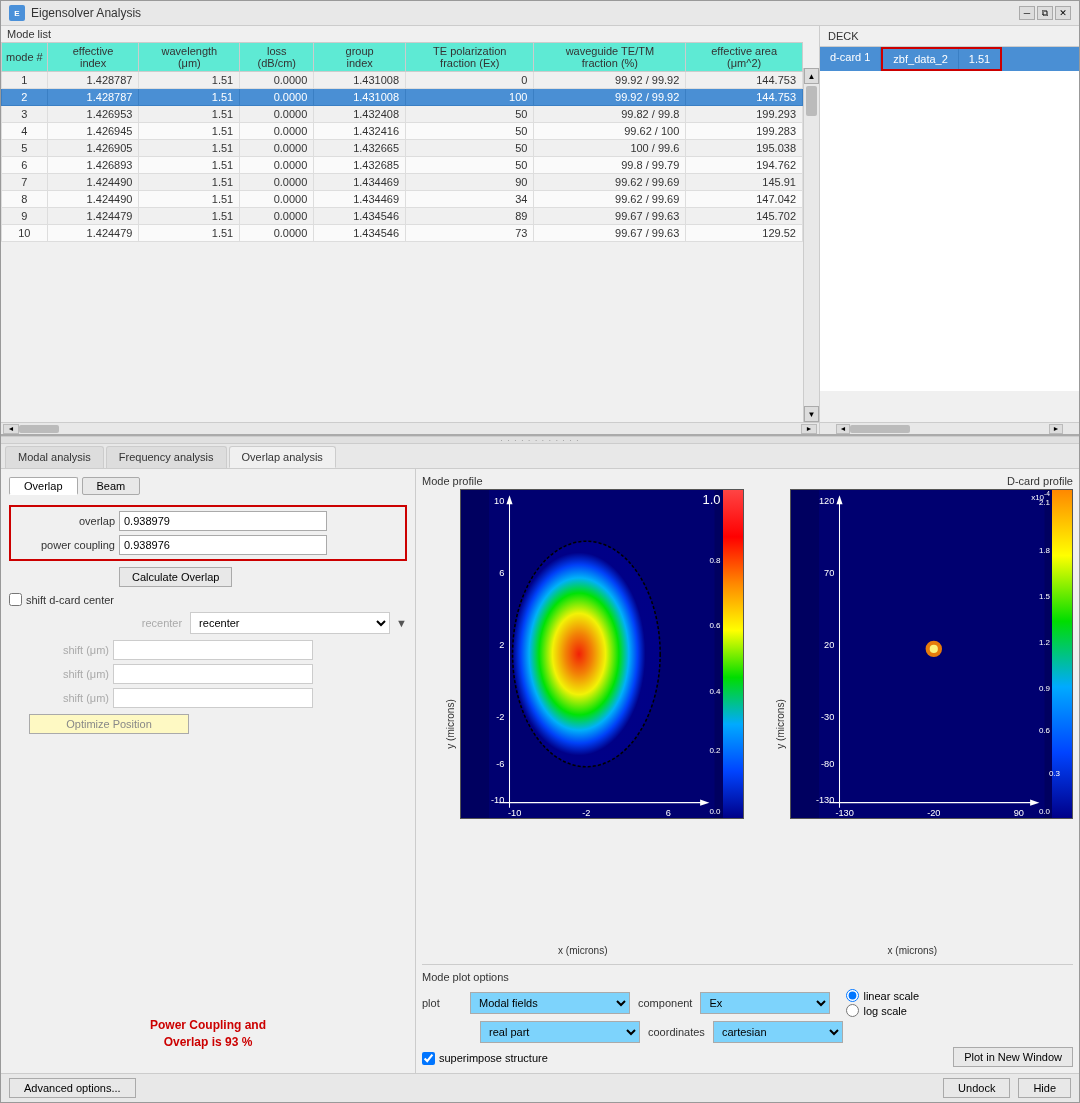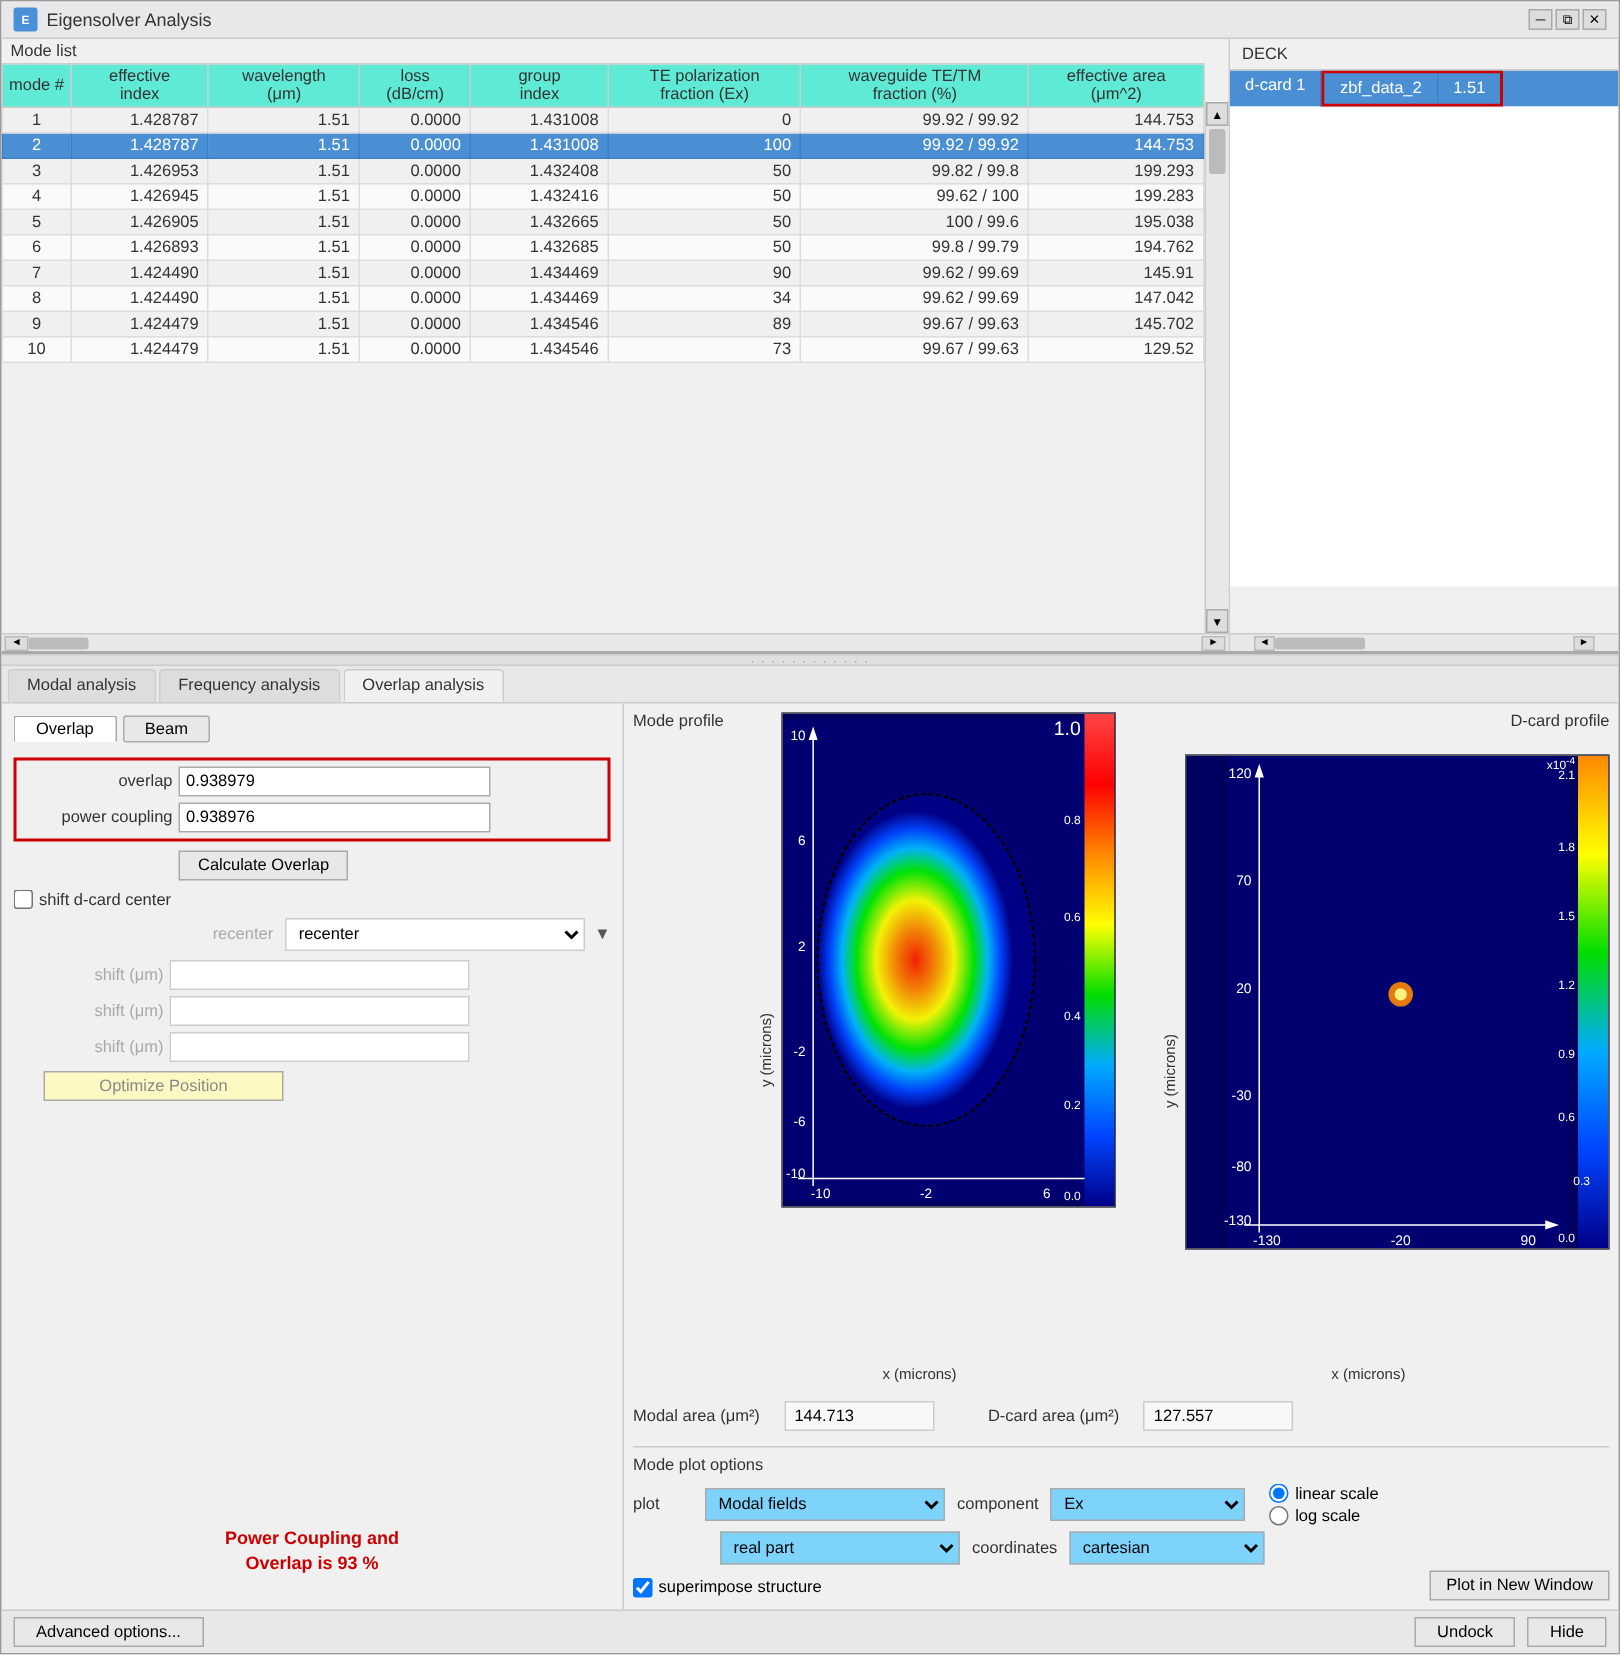--- a/index.html
+++ b/index.html
@@ -353,21 +353,21 @@
               <span style="color:#cc0000; font-size:12px; font-weight:bold;">Overlap is 93 %</span>
             </div>
           </div>
         </div>
       </div>
 
       <div class="plots-panel">
 
         <div class="profiles-row">
 
-          <div style="flex:1; display:flex; flex-direction:row;">
+          <div style="flex:1; display:flex; flex-direction:column;">
             <div style="font-size:11px; color:#333; margin-bottom:2px;">Mode profile</div>
             <div style="position:relative; padding-left:38px; padding-bottom:20px; flex:1;">
 
               <div style="position:absolute; left:4px; top:50%; transform:translateY(-50%) rotate(-90deg); font-size:10px; color:#333; white-space:nowrap;">y (microns)</div>
 
               <div style="position:absolute; bottom:2px; left:50%; transform:translateX(-50%); font-size:10px; color:#333; white-space:nowrap;">x (microns)</div>
 
               <div style="position:relative; height:330px; background:#000060; border:1px solid #555; overflow:hidden;">
                 
                 <svg viewBox="0 0 220 320" width="100%" height="100%">
@@ -412,21 +412,21 @@
                 <div style="position:absolute; right:22px; top:20%; font-size:8px; color:white;">0.8</div>
                 <div style="position:absolute; right:22px; top:40%; font-size:8px; color:white;">0.6</div>
                 <div style="position:absolute; right:22px; top:60%; font-size:8px; color:white;">0.4</div>
                 <div style="position:absolute; right:22px; top:78%; font-size:8px; color:white;">0.2</div>
                 <div style="position:absolute; right:22px; bottom:2px; font-size:8px; color:white;">0.0</div>
               </div>
             </div>
           </div>
 
           <div style="flex:1; display:flex; flex-direction:column;">
-            <div style="font-size:11px; color:#333; text-align:right; margin-bottom:16px;">D-card profile</div>
+            <div style="font-size:11px; color:#333; text-align:right; margin-bottom:2px;">D-card profile</div>
             <div style="position:relative; padding-left:38px; padding-bottom:20px; flex:1;">
 
               <div style="position:absolute; left:4px; top:50%; transform:translateY(-50%) rotate(-90deg); font-size:10px; color:#333; white-space:nowrap;">y (microns)</div>
 
               <div style="position:absolute; bottom:2px; left:50%; transform:translateX(-50%); font-size:10px; color:#333; white-space:nowrap;">x (microns)</div>
 
               <div style="position:relative; height:330px; background:#000060; border:1px solid #555; overflow:hidden;">
                 <svg viewBox="0 0 220 320" width="100%" height="100%">
                   <rect width="220" height="320" fill="#000070"></rect>
 
@@ -465,26 +465,20 @@
                 <div style="position:absolute; right:22px; top:45%; font-size:8px; color:white;">1.2</div>
                 <div style="position:absolute; right:22px; top:59%; font-size:8px; color:white;">0.9</div>
                 <div style="position:absolute; right:22px; top:72%; font-size:8px; color:white;">0.6</div>
                 <div style="position:absolute; right:12px; top:85%; font-size:8px; color:white;">0.3</div>
                 <div style="position:absolute; right:22px; bottom:2px; font-size:8px; color:white;">0.0</div>
               </div>
             </div>
           </div>
         </div>
 
-        <div style="display:flex; align-items:center; gap:16px; padding:4px 0;">
-          <span style="font-size:11px; color:#333;">Modal area (μm²)</span>
-          <input type="text" style="border: 1px solid rgb(204, 204, 204); background: rgb(248, 248, 248); padding: 2px 6px; font-size: 11px; width: 100px; height: 20px;" value="144.713">
-          <span style="font-size:11px; color:#333; margin-left:20px;">D-card area (μm²)</span>
-          <input type="text" style="border: 1px solid rgb(204, 204, 204); background: rgb(248, 248, 248); padding: 2px 6px; font-size: 11px; width: 100px; height: 20px;" value="127.557">
-        </div>
 
         <div class="mode-plot-options">
           <div class="options-title">Mode plot options</div>
 
           <div class="options-row">
             <span class="opt-label">plot</span>
             <select class="opt-select wide">
               <option>Modal fields</option>
             </select>
             <span class="opt-label">component</span>

